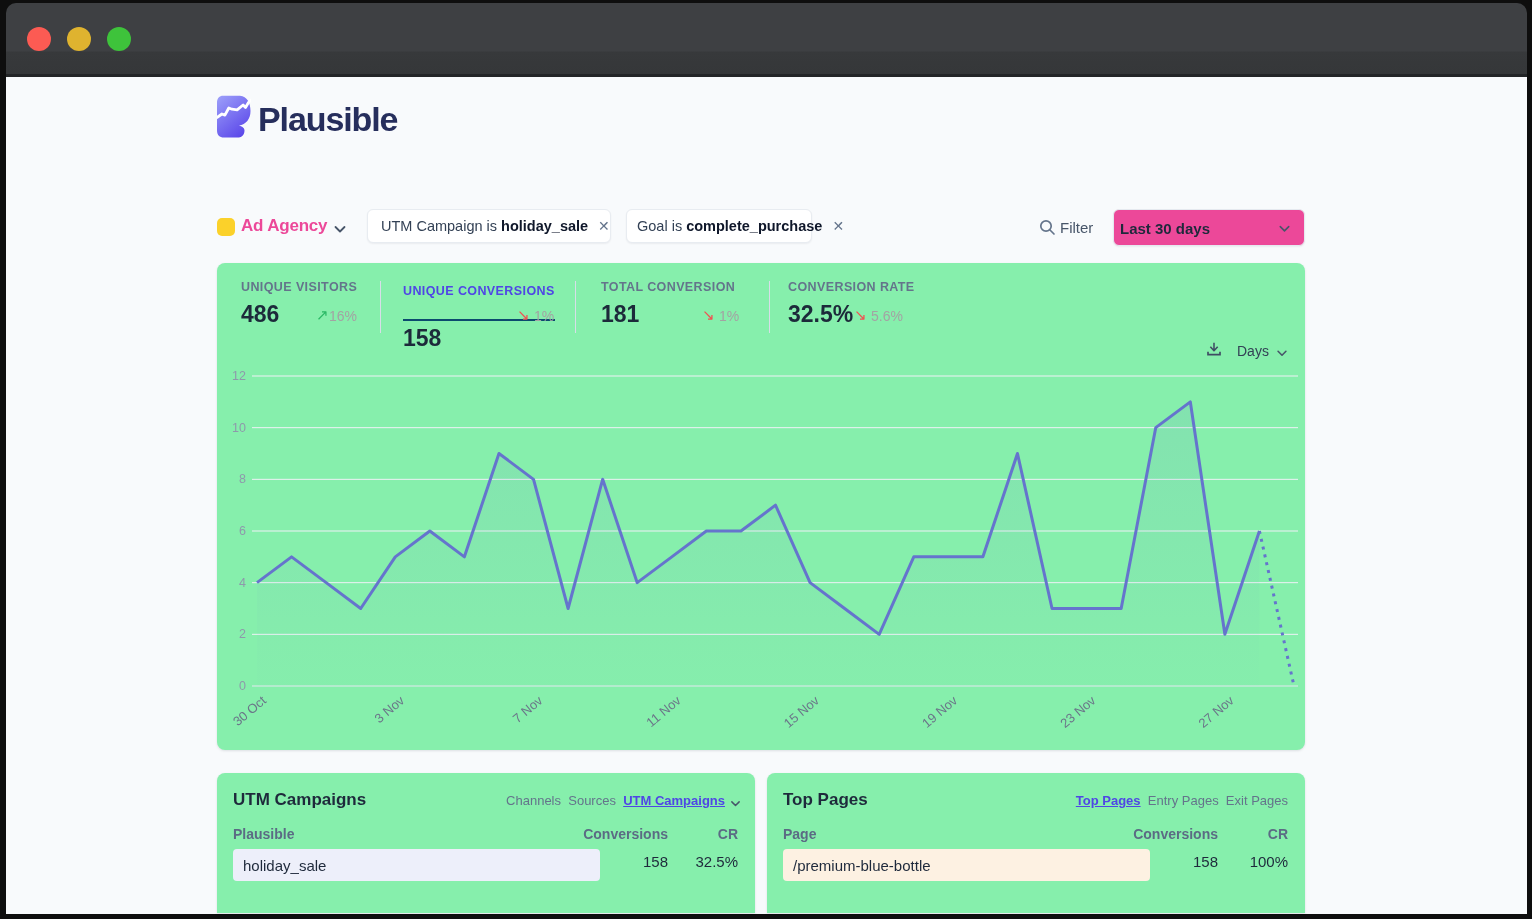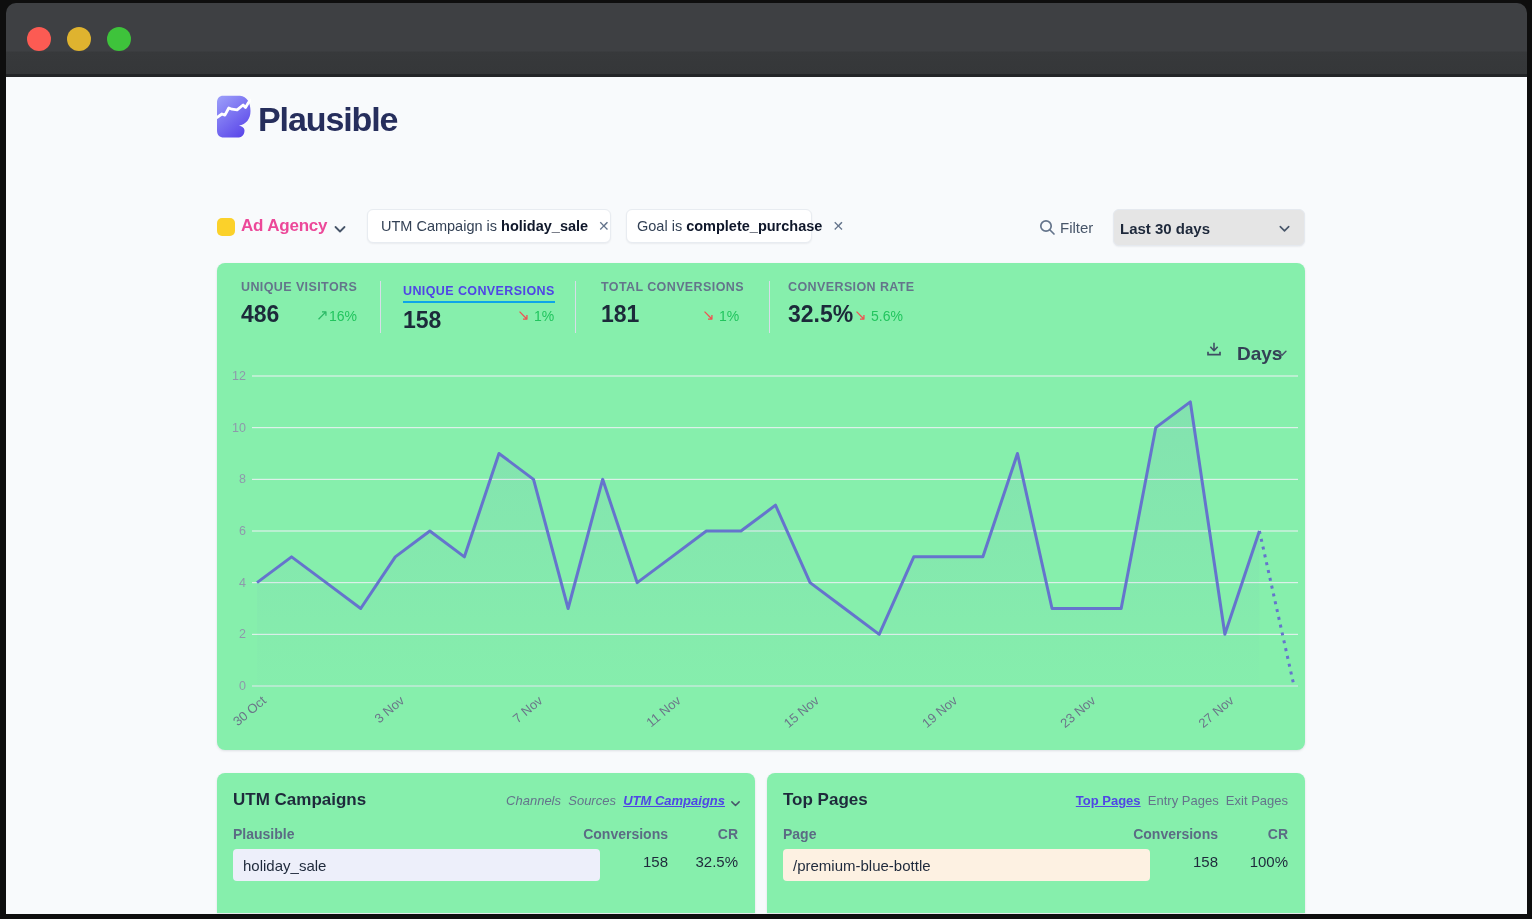--- a/index.html
+++ b/index.html
@@ -15,21 +15,21 @@
 
 .pill { position:absolute; top:209px; height:34px; background:#fff; border:1px solid #e8ecf1; border-radius:6px;
   box-shadow:0 1px 2px rgba(15,23,42,.06); font-size:14.5px; color:#334155; line-height:32px; padding:0 13px; white-space:nowrap; }
 .pill b { color:#0f172a; }
 .pill .x { color:#64748b; margin-left:10px; font-size:14px; }
 
 .card { position:absolute; background:#86efac; border-radius:8px; box-shadow:0 1px 3px rgba(15,23,42,.08), 0 1px 2px rgba(15,23,42,.04); }
 .stat-label { font-size:12.5px; font-weight:700; letter-spacing:0.4px; color:#64748b; white-space:nowrap; line-height:1; }
 .stat-value { font-size:23px; font-weight:700; color:#1c2a3a; margin-top:9px; line-height:1; }
 .vdiv { position:absolute; width:1px; background:#d7dee8; top:18px; height:52px; }
-.delta { font-size:14px; color:#22c55e; white-space:nowrap; }
+.delta { font-size:14px; color:#a3a3a3; white-space:nowrap; }
 .up { color:#2bb966; font-size:15px; }
 .down { color:#f05252; font-size:15px; }
 
 .tbl-title { font-size:17px; font-weight:700; color:#1e293b; }
 .tabs { font-size:13px; color:#64748b; white-space:nowrap; }
 .tabs .on { color:#4f46e5; font-weight:700; text-decoration:underline; }
 .th { font-size:14px; font-weight:700; color:#5b6b84; }
 .td { font-size:15px; color:#1e293b; }
 </style>
 </head>
@@ -63,62 +63,62 @@
 
 <div class="pill" style="left:367px; width:244px;">UTM Campaign is <b>holiday_sale</b><span class="x">✕</span></div>
 <div class="pill" style="left:626px; width:186px; padding-left:10px;">Goal is <b>complete_purchase</b><span class="x">✕</span></div>
 
 <svg class="abs" style="left:1039px; top:219px;" width="17" height="17" viewBox="0 0 17 17">
     <circle cx="7" cy="7" r="5.2" fill="none" stroke="#64748b" stroke-width="1.7"></circle>
     <path d="M11 11 L15 15" stroke="#64748b" stroke-width="1.7" stroke-linecap="round"></path>
   </svg>
 <div class="abs" style="left:1060px; top:219px; font-size:15px; color:#475569;">Filter</div>
 
-<div class="abs" style="left:1113px; top:209px; width:192px; height:37px; background:#e5e5e5; border:1px solid #e5e9ef; border-radius:6px; box-shadow:0 1px 2px rgba(15,23,42,.06);">
+<div class="abs" style="left:1113px; top:209px; width:192px; height:37px; background:#ec4899; border:1px solid #e5e9ef; border-radius:6px; box-shadow:0 1px 2px rgba(15,23,42,.06);">
   <span style="position:absolute; left:6px; top:10px; font-size:15px; font-weight:700; color:#1e293b;">Last 30 days</span>
   <svg style="position:absolute; right:12px; top:11px;" width="15" height="15" viewBox="0 0 16 16">
       <path d="M3.5 6 L8 10.5 L12.5 6" fill="none" stroke="#475569" stroke-width="1.7" stroke-linecap="round" stroke-linejoin="round"></path>
     </svg>
 </div>
 
 <div class="card" style="left:217px; top:263px; width:1088px; height:487px;"></div>
 
 <div class="abs" style="left:241px; top:281px;">
   <div class="stat-label">UNIQUE VISITORS</div>
   <div class="stat-value">486</div>
 </div>
 <div class="abs up" style="left:316px; top:306px;">↗</div>
 <div class="abs delta" style="left:329px; top:308px;">16%</div>
 <div class="abs" style="left:403px; top:281px;">
-  <div class="stat-label" style="color:#4f46e5; border-bottom:2px solid #0ea5e9; padding-bottom:3px; display:inline-block;">UNIQUE CONVERSIONS</div>
+  <div class="stat-label" style="color:#4f46e5; border-bottom:2px solid #0c4a6e; padding-bottom:21px; display:inline-block;">UNIQUE CONVERSIONS</div>
   <div class="stat-value" style="margin-top:6px;">158</div>
 </div>
 <div class="abs down" style="left:517px; top:306px;">↘</div>
 <div class="abs delta" style="left:534px; top:308px;">1%</div>
 <div class="abs" style="left:601px; top:281px;">
-  <div class="stat-label">TOTAL CONVERSIONS</div>
+  <div class="stat-label">TOTAL CONVERSION</div>
   <div class="stat-value">181</div>
 </div>
 <div class="abs down" style="left:702px; top:306px;">↘</div>
 <div class="abs delta" style="left:719px; top:308px;">1%</div>
 <div class="abs" style="left:788px; top:281px;">
   <div class="stat-label">CONVERSION RATE</div>
   <div class="stat-value">32.5%</div>
 </div>
 <div class="abs down" style="left:854px; top:306px;">↘</div>
 <div class="abs delta" style="left:871px; top:308px;">5.6%</div>
 <div class="vdiv" style="left:380px; top:281px; height:52px;"></div>
 <div class="vdiv" style="left:575px; top:281px; height:52px;"></div>
 <div class="vdiv" style="left:769px; top:281px; height:52px;"></div>
 
 <svg class="abs" style="left:1206px; top:341px;" width="16" height="17" viewBox="0 0 24 24">
     <path d="M12 2 v11.5 M6.5 8 L12 13.8 L17.5 8" fill="none" stroke="#3f4c63" stroke-width="2.3" stroke-linejoin="round"></path>
     <path d="M3 15.5 v4.2 h18 v-4.2" fill="none" stroke="#3f4c63" stroke-width="2.5"></path>
   </svg>
-<div class="abs" style="left:1237px; top:343px; font-size:19px; color:#334155;font-weight:bold;">Days</div>
+<div class="abs" style="left:1237px; top:343px; font-size:14px; color:#334155;">Days</div>
 <svg class="abs" style="left:1275px; top:346px;" width="14" height="14" viewBox="0 0 16 16">
     <path d="M3.5 6 L8 10.5 L12.5 6" fill="none" stroke="#475569" stroke-width="1.8" stroke-linecap="round" stroke-linejoin="round"></path>
   </svg>
 
 <svg id="chart" class="abs" style="left:217px; top:363px;" width="1088" height="380" viewBox="217 363 1088 380">
     <line x1="252" y1="686" x2="1298" y2="686" stroke="#e2e8f0" stroke-width="1"></line>
     <text x="246" y="690" text-anchor="end" font-size="12.5" fill="#8e99ab">0</text>
     <line x1="252" y1="634.3333333333334" x2="1298" y2="634.3333333333334" stroke="#eef1f6" stroke-width="1"></line>
     <text x="246" y="638.3333333333334" text-anchor="end" font-size="12.5" fill="#8e99ab">2</text>
     <line x1="252" y1="582.6666666666666" x2="1298" y2="582.6666666666666" stroke="#eef1f6" stroke-width="1"></line>
@@ -145,21 +145,21 @@
         <stop offset="1" stop-color="rgba(101,116,205,0.01)"></stop>
       </linearGradient>
     </defs>
     <polygon points="257,686 257,582.6666666666666 291.56666666666666,556.8333333333334 326.1333333333333,582.6666666666666 360.70000000000005,608.5 395.26666666666665,556.8333333333334 429.83333333333337,531 464.40000000000003,556.8333333333334 498.9666666666667,453.5 533.5333333333333,479.33333333333337 568.1,608.5 602.6666666666667,479.33333333333337 637.2333333333333,582.6666666666666 671.8000000000001,556.8333333333334 706.3666666666668,531 740.9333333333334,531 775.5,505.1666666666667 810.0666666666667,582.6666666666666 844.6333333333334,608.5 879.2,634.3333333333334 913.7666666666668,556.8333333333334 948.3333333333334,556.8333333333334 982.9000000000001,556.8333333333334 1017.4666666666667,453.5 1052.0333333333333,608.5 1086.6000000000001,608.5 1121.1666666666667,608.5 1155.7333333333336,427.6666666666667 1190.3000000000002,401.83333333333337 1224.8666666666668,634.3333333333334 1259.4333333333334,531 1259.4333333333334,686" fill="url(#ag)"></polygon>
     <polyline points="257,582.6666666666666 291.56666666666666,556.8333333333334 326.1333333333333,582.6666666666666 360.70000000000005,608.5 395.26666666666665,556.8333333333334 429.83333333333337,531 464.40000000000003,556.8333333333334 498.9666666666667,453.5 533.5333333333333,479.33333333333337 568.1,608.5 602.6666666666667,479.33333333333337 637.2333333333333,582.6666666666666 671.8000000000001,556.8333333333334 706.3666666666668,531 740.9333333333334,531 775.5,505.1666666666667 810.0666666666667,582.6666666666666 844.6333333333334,608.5 879.2,634.3333333333334 913.7666666666668,556.8333333333334 948.3333333333334,556.8333333333334 982.9000000000001,556.8333333333334 1017.4666666666667,453.5 1052.0333333333333,608.5 1086.6000000000001,608.5 1121.1666666666667,608.5 1155.7333333333336,427.6666666666667 1190.3000000000002,401.83333333333337 1224.8666666666668,634.3333333333334 1259.4333333333334,531 " fill="none" stroke="#6574cd" stroke-width="3" stroke-linejoin="round"></polyline>
     <line x1="1259.4333333333334" y1="531" x2="1294" y2="686" stroke="#6574cd" stroke-width="3" stroke-dasharray="3 5"></line>
   </svg>
 
 <div class="card" style="left:217px; top:773px; width:538px; height:140px; border-radius:8px 8px 0 0;">
   <div class="tbl-title" style="position:absolute; left:16px; top:17px;">UTM Campaigns</div>
-  <div class="tabs" style="position:absolute; right:30px; top:20px;font-style:italic;">Channels&nbsp; Sources&nbsp; <span class="on">UTM Campaigns</span></div>
+  <div class="tabs" style="position:absolute; right:30px; top:20px;">Channels&nbsp; Sources&nbsp; <span class="on">UTM Campaigns</span></div>
   <svg style="position:absolute; right:13px; top:24px;" width="13" height="13" viewBox="0 0 16 16">
       <path d="M3.5 6 L8 10.5 L12.5 6" fill="none" stroke="#475569" stroke-width="1.8" stroke-linecap="round" stroke-linejoin="round"></path>
     </svg>
   <div class="th" style="position:absolute; left:16px; top:53px;">Plausible</div>
   <div class="th" style="position:absolute; right:87px; top:53px;">Conversions</div>
   <div class="th" style="position:absolute; right:17px; top:53px;">CR</div>
   <div style="position:absolute; left:16px; top:76px; width:367px; height:32px; background:#edeffa; border-radius:4px;"></div>
   <div class="td" style="position:absolute; left:26px; top:84px;">holiday_sale</div>
   <div class="td" style="position:absolute; right:87px; top:80px;">158</div>
   <div class="td" style="position:absolute; right:17px; top:80px;">32.5%</div>

